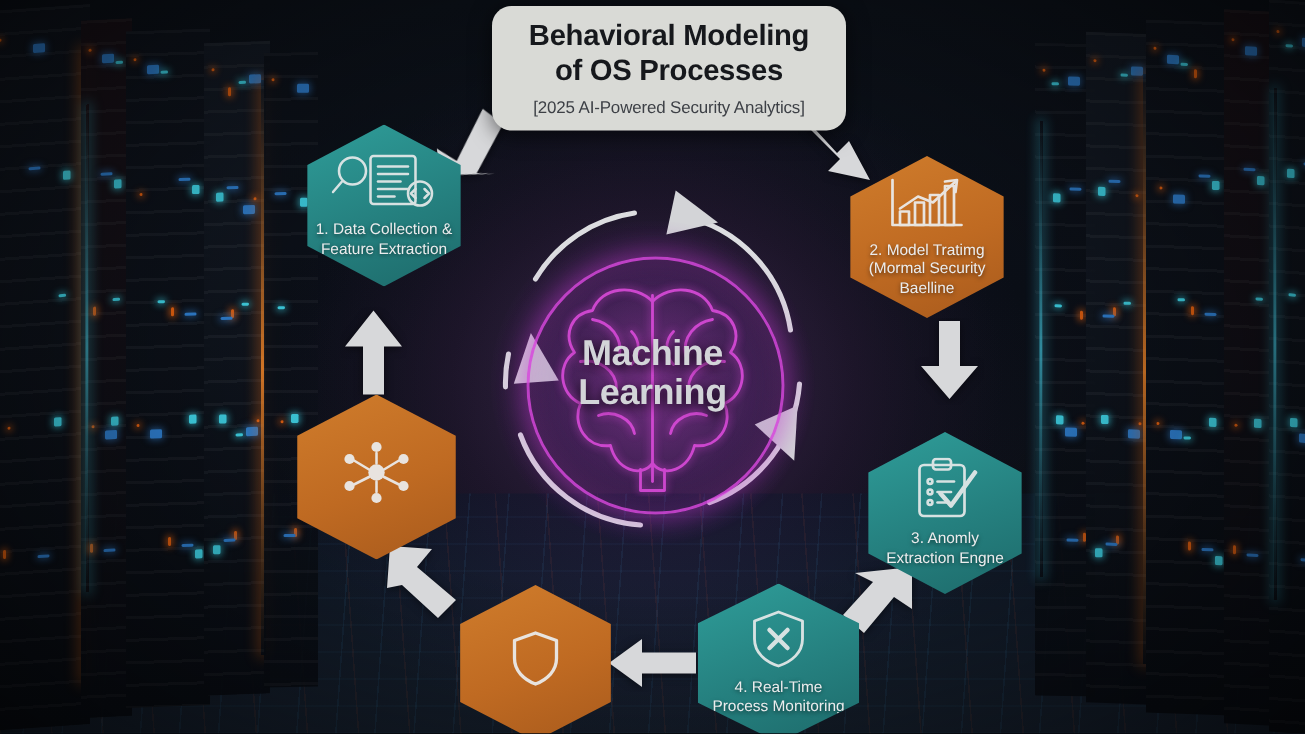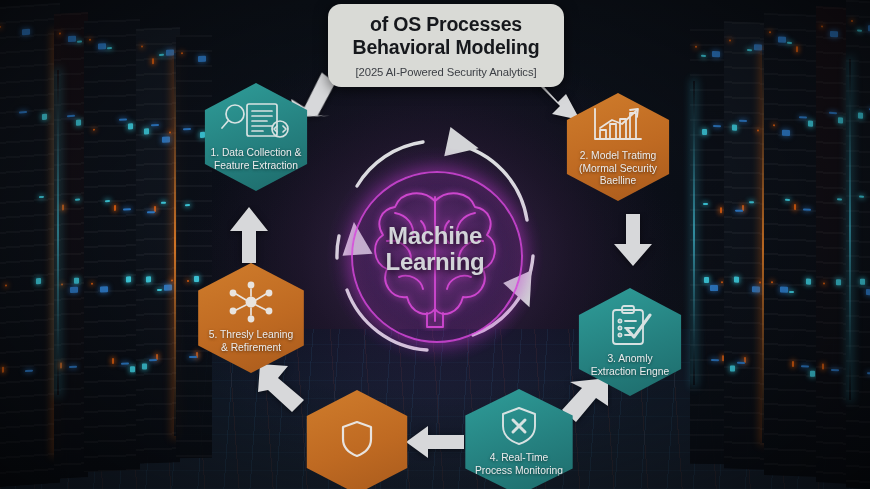--- a/index.html
+++ b/index.html
@@ -346,21 +346,21 @@
         <circle cx="59" cy="28" r="8"></circle>
         <path d="M56 25 L53 28 L56 31 M62 25 L65 28 L62 31"></path>
       </svg>
     </span>
     <div class="lbl">
       <div>1. Data Collection &amp;</div>
       <div>Feature Extraction</div>
     </div>
   </div>
 
-  <div class="hex orange" style="left:559px;top:93px;width:118px;height:108px;">
+  <div class="hex orange" style="left:559px;top:104px;width:118px;height:108px;">
     <span class="ic">
       <svg width="54" height="38" viewBox="0 0 54 38" fill="none" stroke="#eceeef" stroke-width="1.8" stroke-linecap="round" stroke-linejoin="round">
         <path d="M4 3 L4 33 L50 33"></path>
         <rect x="9" y="24" width="6" height="9"></rect>
         <rect x="19" y="18" width="6" height="15"></rect>
         <rect x="29" y="13" width="6" height="20"></rect>
         <rect x="39" y="7" width="6" height="26"></rect>
         <path d="M9 22 L21 14 L31 18 L46 4"></path>
         <path d="M39 4 L47 3 L46 11"></path>
       </svg>
@@ -421,28 +421,24 @@
           <circle cx="8" cy="12" r="3.4"></circle>
             <circle cx="26" cy="4" r="3.4"></circle>
           <circle cx="44" cy="12" r="3.4"></circle>
             <circle cx="44" cy="30" r="3.4"></circle>
           <circle cx="26" cy="38" r="3.4"></circle>
             <circle cx="8" cy="30" r="3.4"></circle>
         </g>
         <path d="M11 13 L21 19 M26 8 L26 15 M41 13 L31 19 M41 29 L31 24 M26 34 L26 27 M11 29 L21 24"></path>
       </svg>
     </span>
-    <div class="lbl">
-      <div>5. Thresly Leaning</div>
-      <div>&amp; Refirement</div>
-    </div>
   </div>
 
   <div class="title-card">
     <div class="t1">
+      <div>Behavioral Modeling</div>
       <div>of OS Processes</div>
-      <div>Behavioral Modeling</div>
     </div>
     <div class="t2">[2025 AI-Powered Security Analytics]</div>
   </div>
 
 
 </div>
 
 </body></html>

